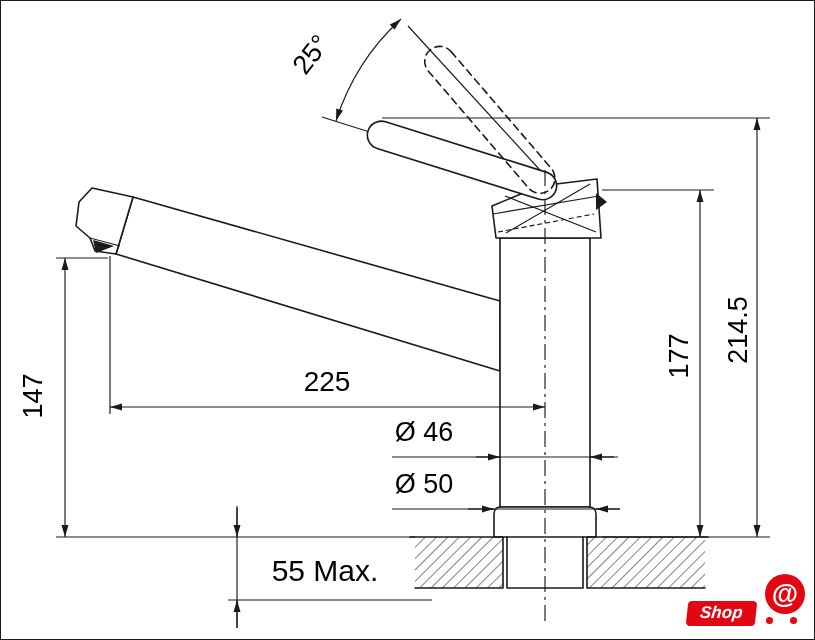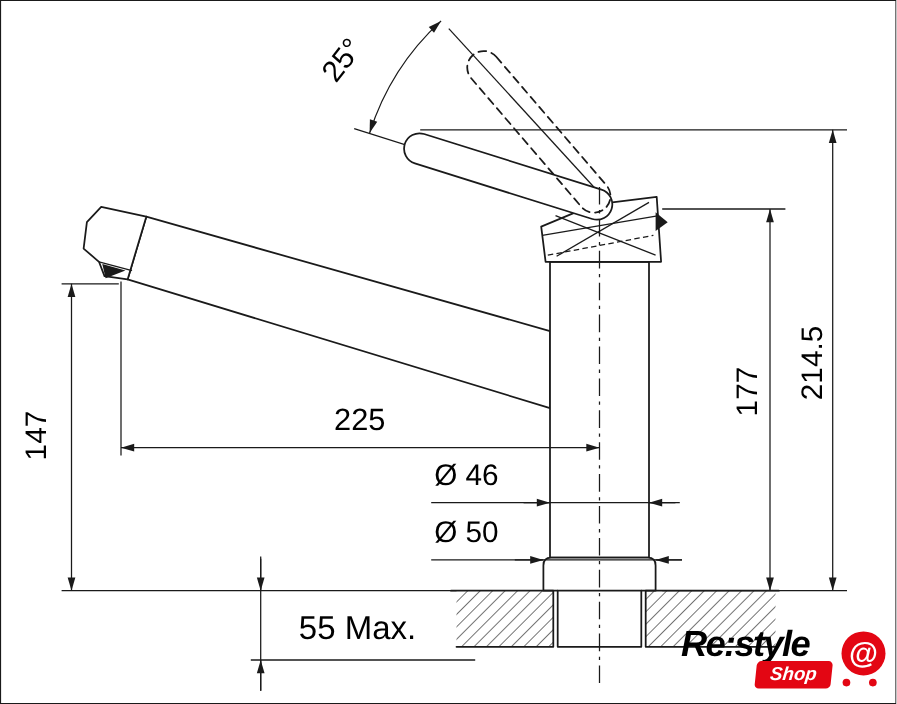--- a/index.html
+++ b/index.html
@@ -151,19 +151,18 @@
     <g>
       <path class="thin" d="M237,506 L237,628"></path>
       <path class="thin" d="M237,508 L237,537" marker-end="url(#arr)"></path>
       <path class="thin" d="M237,628 L237,600" marker-end="url(#arr)"></path>
       <path class="thin" d="M228,600 L432,600"></path>
       <text class="dim-text-big" text-anchor="middle" x="325" y="581">55 Max.</text>
     </g>
   </svg>
 
   <div class="logo">
-    <span class="brand">Re:style</span>
     <span class="at-circle">@</span>
     <span class="wheel w1"></span>
     <span class="wheel w2"></span>
     <span class="shop-badge">Shop</span>
   </div>
 </div>
 
 </body></html>

